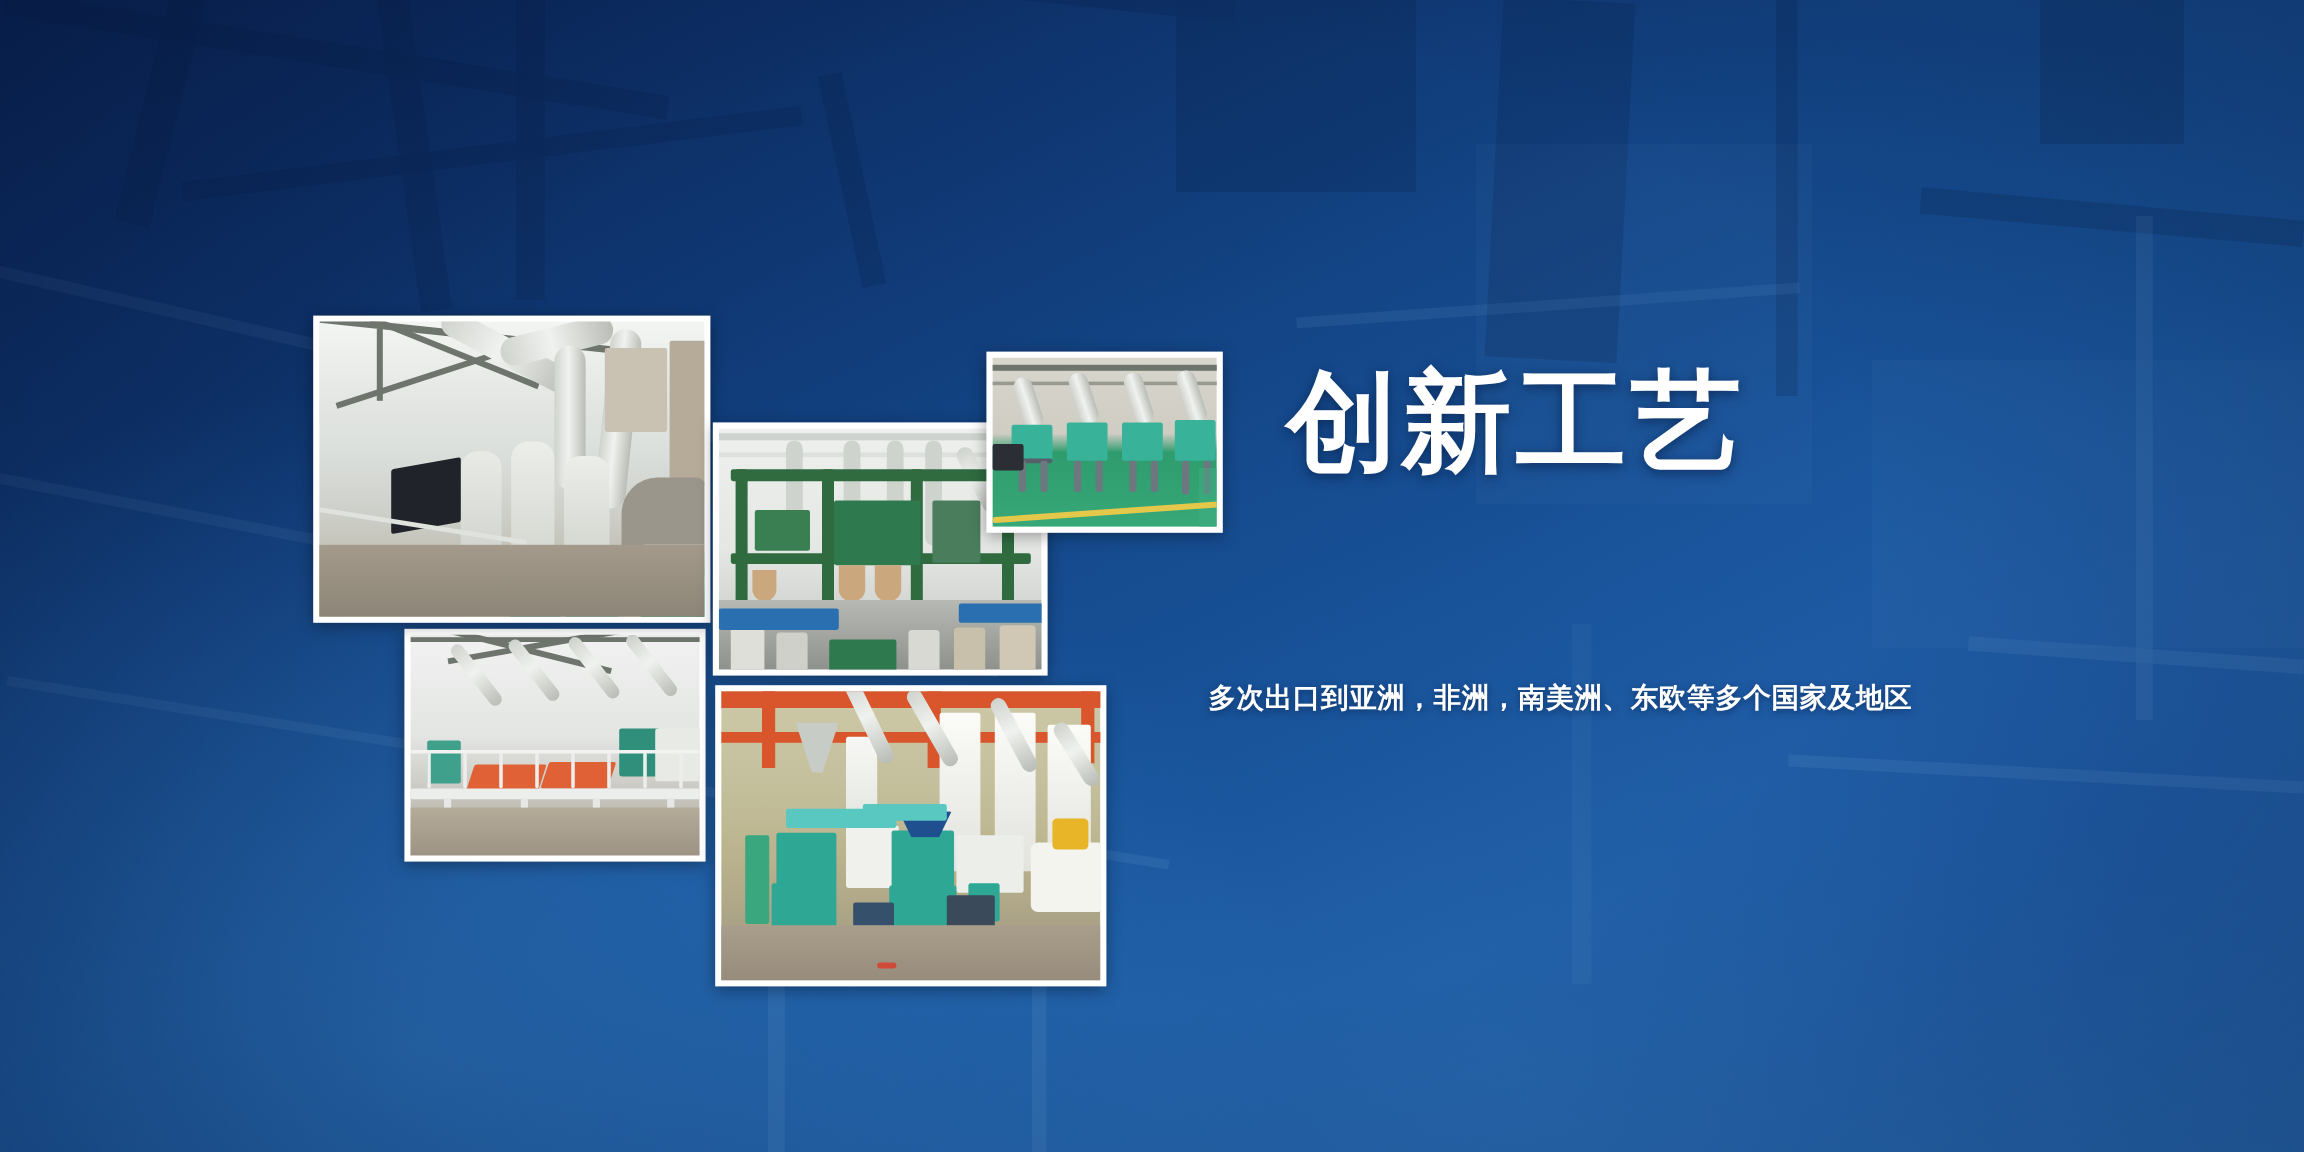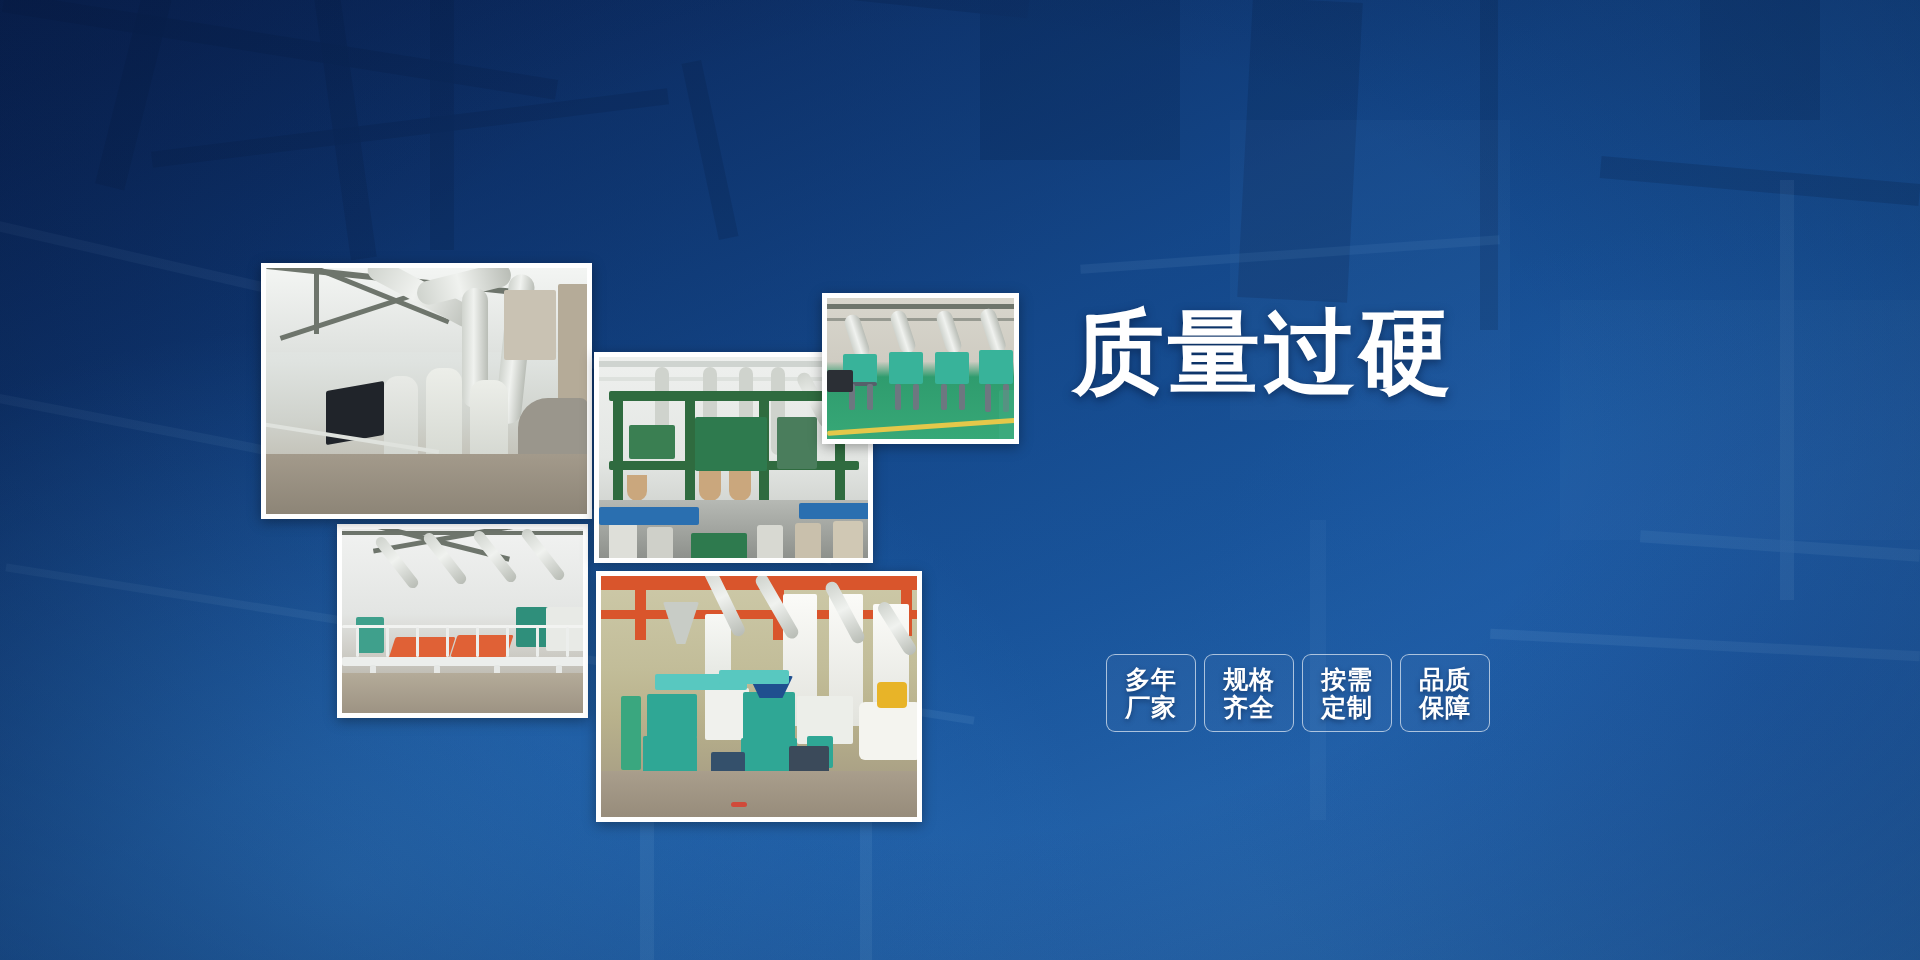--- a/index.html
+++ b/index.html
@@ -304,36 +304,19 @@
       <div class="unit" style="left:140px; top:162px; width:56px; height:56px; background:#2fa795;"></div>
       <div class="unit" style="left:206px; top:160px; width:26px; height:32px; background:#2fa795;"></div>
       <div class="unit" style="left:20px;  top:120px; width:20px; height:74px; background:#3aa77f;"></div>
       <div class="unit" style="left:188px; top:170px; width:40px; height:28px; background:#3b4a5a;"></div>
       <div class="unit" style="left:110px; top:176px; width:34px; height:24px; background:#34506b;"></div>
       <div class="floor" style="height:46px; background:linear-gradient(#a99e8c,#978c7b);"></div>
       <div class="unit" style="left:130px; top:226px; width:16px; height:5px; background:#d04a3a; border-radius:3px;"></div>
     </div>
   </div>
 
-  <div class="headline" id="hl1">质量过硬</div>
-
-
-
-  <div id="badges">
-    <div class="badge">
-      <span>多年</span>
-      <span>厂家</span>
-    </div>
-    <div class="badge">
-      <span>规格</span>
-      <span>齐全</span>
-    </div>
-    <div class="badge">
-      <span>按需</span>
-      <span>定制</span>
-    </div>
-    <div class="badge">
-      <span>品质</span>
-      <span>保障</span>
-    </div>
-  </div>
+  <div class="headline" id="hl1">创新工艺</div>
+
+
+  <div id="subtitle">多次出口到亚洲，非洲，南美洲、东欧等多个国家及地区</div>
+
 
 </div>
 
 </body></html>

